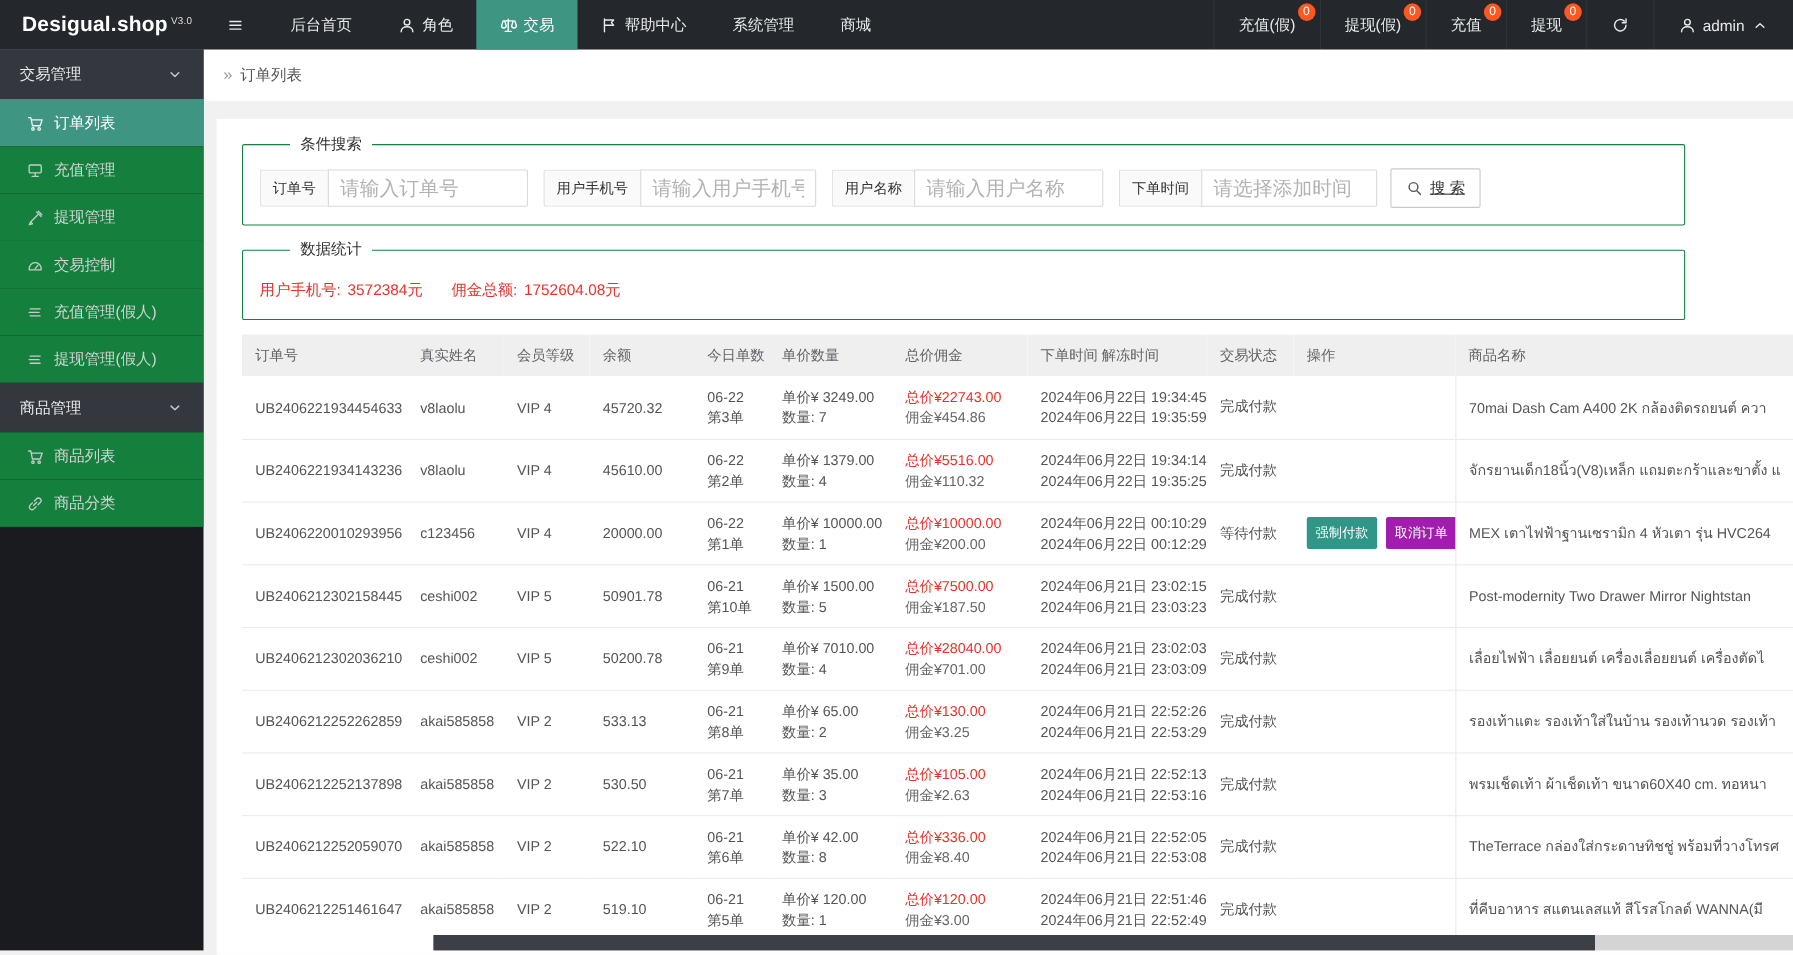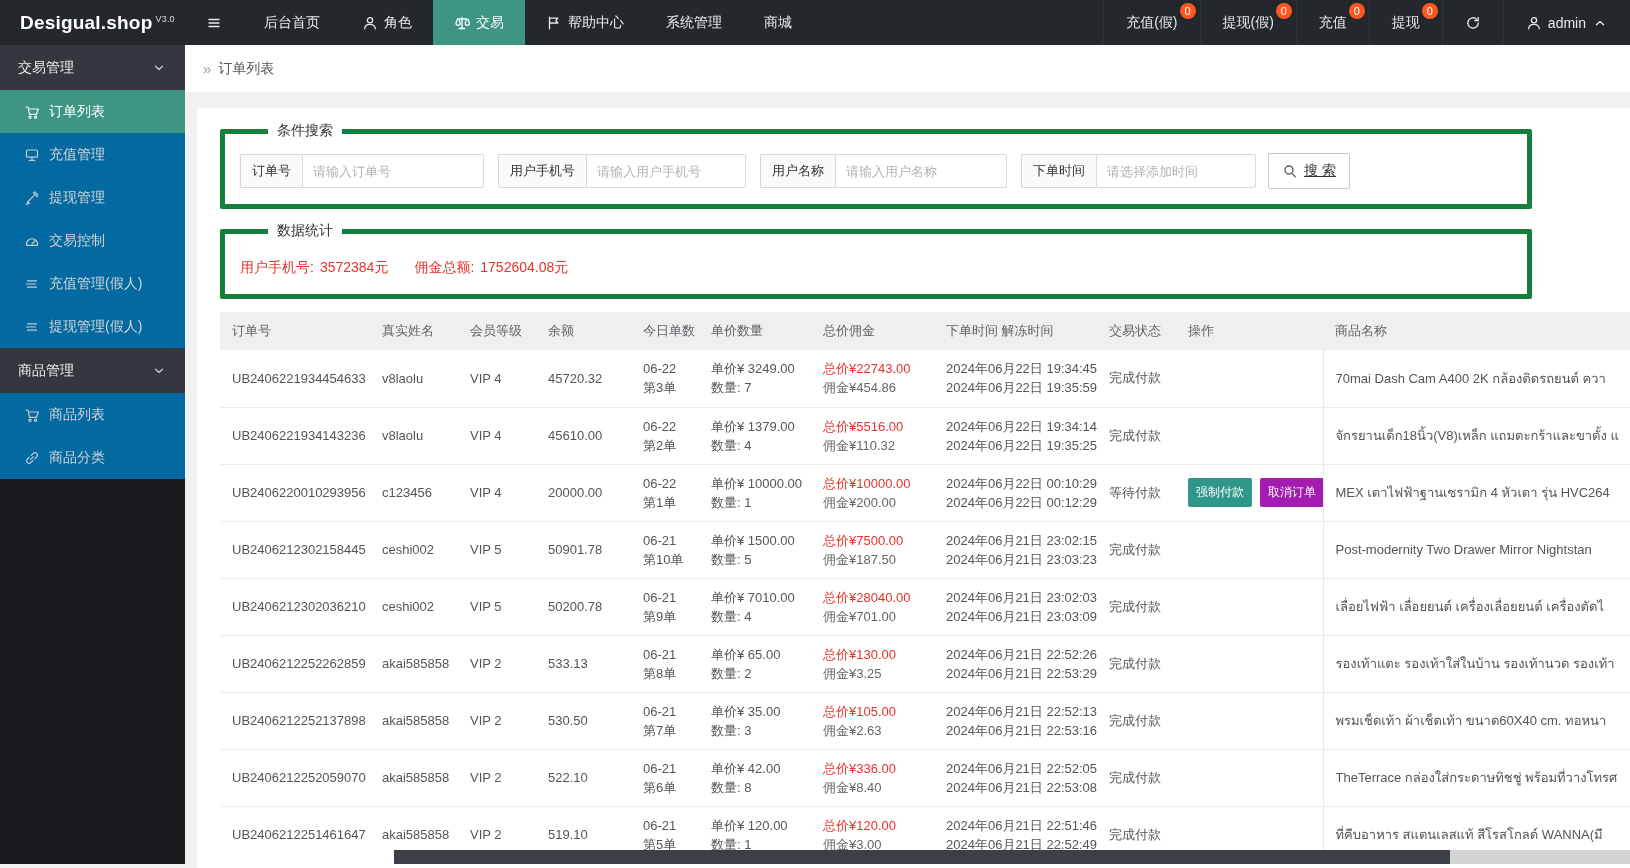--- a/index.html
+++ b/index.html
@@ -25,44 +25,44 @@
   .icon16 { width:16px; height:16px; stroke:currentColor; fill:none;
     stroke-width:1.3; stroke-linecap:round; stroke-linejoin:round; }
 
   
   .sidebar { position:absolute; top:45px; left:0; width:185px; bottom:4px;
     background:#191b1f; color:#d8d9db; z-index:20; }
   .side-group-title { height:45px; display:flex; align-items:center; gap:8px;
     background:#34373e; padding:0 18px; font-size:14px; color:#eceded; cursor:pointer; }
   .side-group-title .chev { margin-left:auto; opacity:.8; }
   .side-item { height:43px; display:flex; align-items:center; gap:9px;
-    background:#0369a1; padding:0 18px 0 24px; font-size:14px; color:#d3d4d6; cursor:pointer; }
+    background:#15803d; padding:0 18px 0 24px; font-size:14px; color:#d3d4d6; cursor:pointer; }
   .side-item.active { background:#3e9682; color:#fff; }
   .side-item .icon16 { stroke-width:1.2; opacity:.92; }
 
   
   .main { position:absolute; left:185px; top:45px; right:0; bottom:0; background:#f1f1f1; }
   .breadcrumb-bar { background:#fff; height:47px; display:flex; align-items:center;
     padding-left:18px; font-size:14px; color:#555; gap:7px; }
   .breadcrumb-bar .bc-arrows { color:#9a9a9a; font-size:15px; }
 
   .card { margin:16px 0 0 12px; background:#fff; width:calc(100% - 12px);
     height:calc(100% - 63px); padding:14px 0 0 23px; overflow:hidden; position:relative; }
 
-  fieldset.box { border:5px solid #15803d; border-radius:2px; width:1312px;
+  fieldset.box { border:1px solid #15803d; border-radius:2px; width:1312px;
     padding:13px 15px 15px 15px; margin-bottom:13px; }
   fieldset.box legend { font-size:14px; color:#333; padding:0 9px; margin-left:28px; }
 
   .search-row { display:flex; align-items:center; gap:14px; }
   .input-group { display:flex; align-items:stretch; height:34px; }
   .ig-label { background:#fafafa; border:1px solid #d9d9d9; border-right:none;
     display:flex; align-items:center; padding:0 11px; font-size:13px; color:#333;
     border-radius:2px 0 0 2px; white-space:nowrap; }
   .ig-input { border:1px solid #d9d9d9; border-radius:0 2px 2px 0; padding:16px 10px;
-    font-size:13px; color:#333; width:182px; outline:none; }
+    font-size:18px; color:#333; width:182px; outline:none; }
   .ig-input::placeholder { color:#b3b3b3; }
   .search-btn { height:36px; background:#fff; border:1px solid #c9c9c9; border-radius:2px;
     display:flex; align-items:center; gap:6px; padding:0 13px; font-size:14px; color:#333;
     cursor:pointer; margin-left:-2px;text-decoration:underline; }
   .search-btn .icon16 { stroke:#555; }
 
   .stats-line { display:flex; gap:26px; font-size:14px; color:#e8322a; padding:6px 0 2px 0; }
   .stat-item { display:flex; gap:6px; }
 
   

